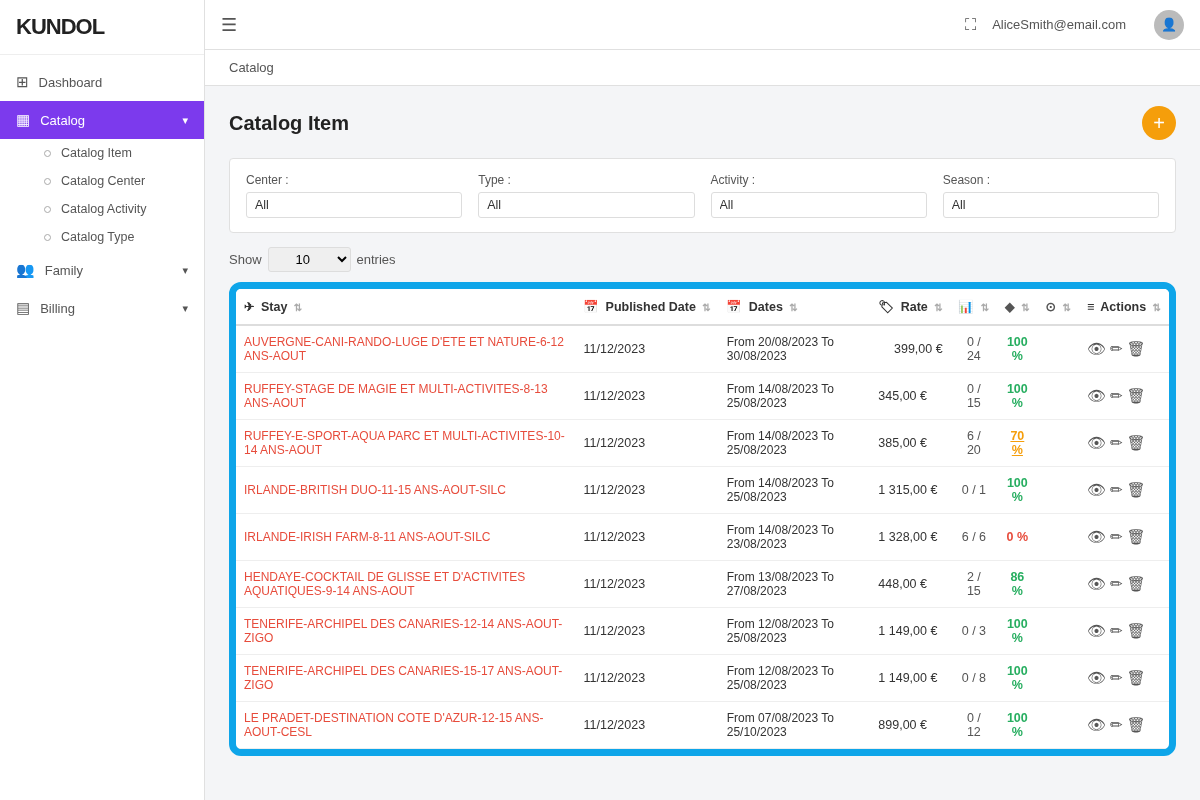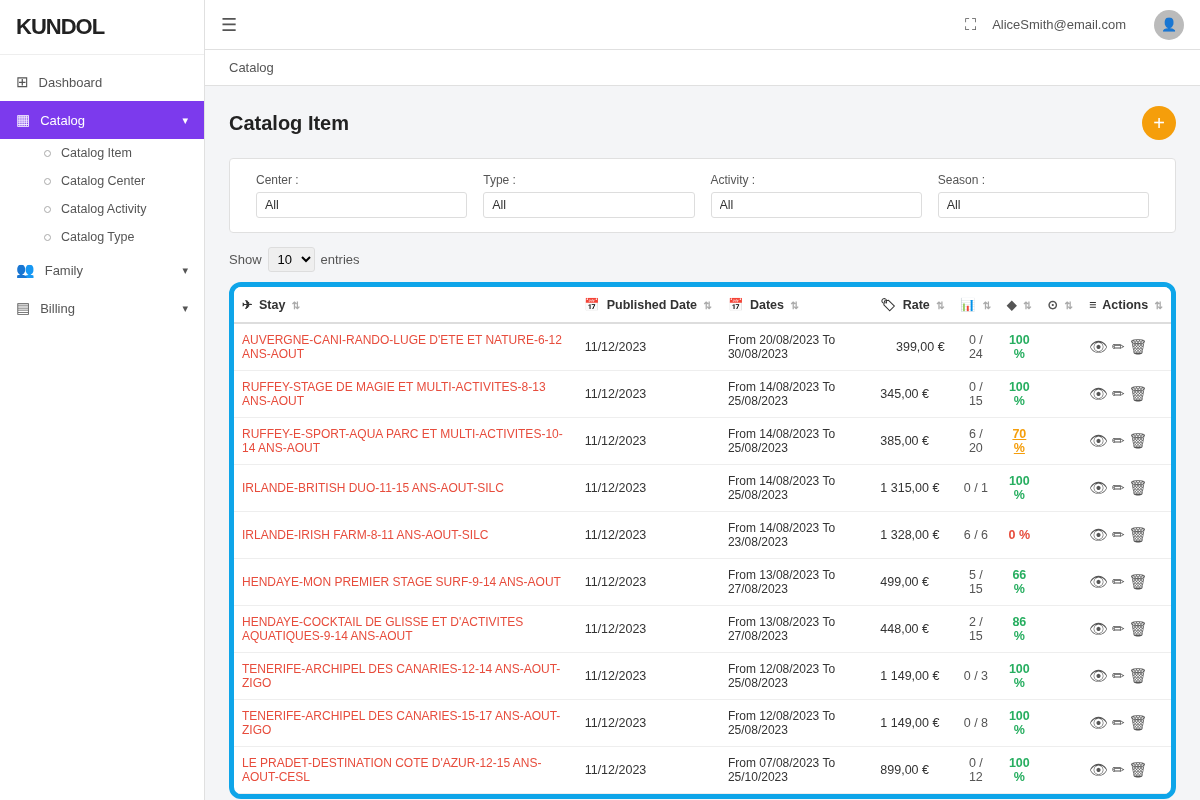--- a/index.html
+++ b/index.html
@@ -31,35 +31,35 @@
     
     .breadcrumb-bar { background: #fff; border-bottom: 1px solid #e0e0e0; padding: 10px 24px; font-size: 13px; color: #555; flex-shrink: 0; }
 
     
     .content { flex: 1; overflow-y: auto; padding: 20px 24px; }
     .content-header { display: flex; align-items: center; justify-content: space-between; margin-bottom: 18px; }
     .content-title { font-size: 20px; font-weight: bold; color: #222; }
     .add-btn { width: 34px; height: 34px; border-radius: 50%; background: #f59e0b; border: none; color: #fff; font-size: 20px; cursor: pointer; display: flex; align-items: center; justify-content: center; }
 
     
-    .filters { background: #fff; border: 1px solid #e0e0e0; border-radius: 4px; padding: 14px 26px; margin-bottom: 14px; }
+    .filters { background: #fff; border: 1px solid #e0e0e0; border-radius: 4px; padding: 14px 16px; margin-bottom: 14px; }
     .filter-row { display: flex; gap: 16px; align-items: flex-end; }
     .filter-group { flex: 1; }
     .filter-label { font-size: 12px; color: #555; margin-bottom: 5px; }
     .filter-select { width: 100%; padding: 5px 8px; border: 1px solid #ddd; border-radius: 3px; font-size: 12.5px; color: #333; background: #fff; appearance: none; cursor: pointer; }
 
     
     .table-controls { display: flex; align-items: center; justify-content: space-between; margin-bottom: 10px; }
     .show-entries { display: flex; align-items: center; gap: 6px; font-size: 13px; color: #555; }
-    .show-entries select { padding: 3px 5px; border: 1px solid #ddd; border-radius: 3px; font-size: 13px; }
+    .show-entries select { padding: 3px 23px; border: 1px solid #ddd; border-radius: 3px; font-size: 13px; }
     .search-group { display: flex; align-items: center; gap: 6px; font-size: 13px; color: #555; }
     .search-input { border: 1px solid #ddd; border-radius: 3px; padding: 4px 8px; font-size: 13px; width: 180px; }
 
     
-    .table-wrap { background: #fff; border: 5px solid #0ea5e9; border-radius: 12px; overflow: hidden; }
+    .table-wrap { background: #fff; border: 7px solid #0ea5e9; border-radius: 12px; overflow: hidden; }
     table { width: 100%; border-collapse: collapse; font-size: 12.5px; }
     thead tr { background: #fff; border-bottom: 2px solid #ddd; }
     thead th { padding: 10px 8px; text-align: left; font-weight: 600; color: #333; white-space: nowrap; font-size: 12.5px; cursor: pointer; }
     thead th .sort-icon { margin-left: 3px; color: #aaa; font-size: 10px; }
     tbody tr { border-bottom: 1px solid #eee; }
     tbody td { padding: 9px 8px; vertical-align: middle; }
     .stay-link { color: #e74c3c; text-decoration: none; font-size: 12px; }
     .dates-cell { font-size: 12px; color: #333; }
     .rate-cell { font-size: 12.5px; color: #333; }
     .slots-cell { font-size: 12.5px; color: #555; text-align: center; }
@@ -313,38 +313,20 @@
     <td>
       <div class="actions-cell">
         <span class="action-icon view" title="View">👁</span>
         <span class="action-icon edit" title="Edit">✏</span>
         <span class="action-icon delete" title="Delete">🗑</span>
       </div>
     </td>
   </tr>
             <tr>
     <td>
-      <a class="stay-link" href="#">HENDAYE-MON PREMIER STAGE SURF-9-14 ANS-AOUT</a>
-    </td>
-    <td style="white-space:nowrap;">11/12/2023</td>
-    <td class="dates-cell">From 13/08/2023 To 27/08/2023</td>
-    <td class="rate-cell" style="white-space:nowrap;">499,00 €</td>
-    <td class="slots-cell">5 / 15</td>
-    <td class="pct-cell pct-high">66 %</td>
-    <td></td>
-    <td>
-      <div class="actions-cell">
-        <span class="action-icon view" title="View">👁</span>
-        <span class="action-icon edit" title="Edit">✏</span>
-        <span class="action-icon delete" title="Delete">🗑</span>
-      </div>
-    </td>
-  </tr>
-            <tr>
-    <td>
       <a class="stay-link" href="#">HENDAYE-COCKTAIL DE GLISSE ET D'ACTIVITES AQUATIQUES-9-14 ANS-AOUT</a>
     </td>
     <td style="white-space:nowrap;">11/12/2023</td>
     <td class="dates-cell">From 13/08/2023 To 27/08/2023</td>
     <td class="rate-cell" style="white-space:nowrap;">448,00 €</td>
     <td class="slots-cell">2 / 15</td>
     <td class="pct-cell pct-high">86 %</td>
     <td></td>
     <td>
       <div class="actions-cell">

